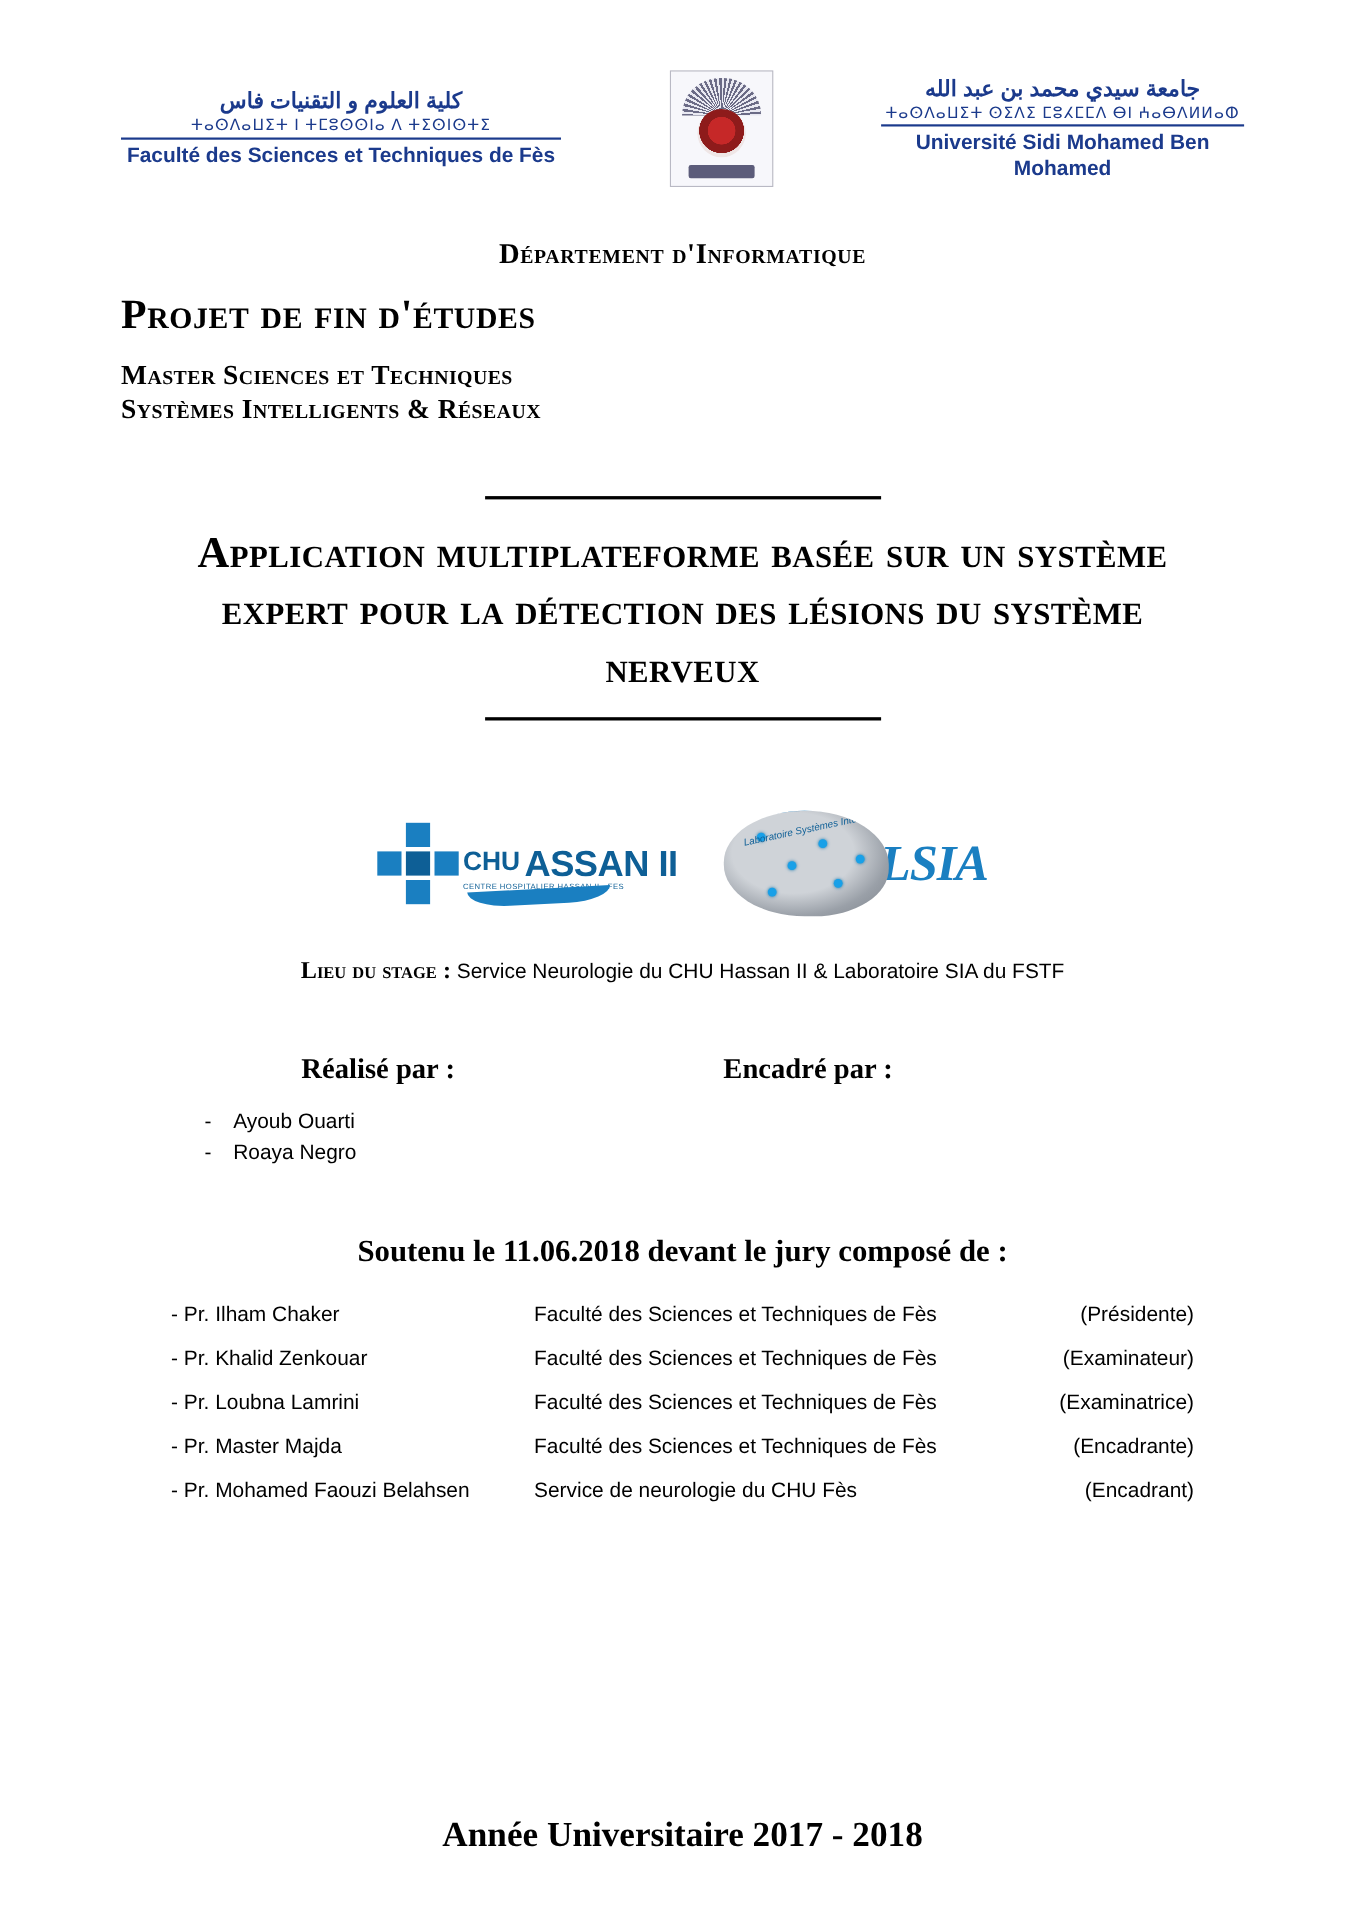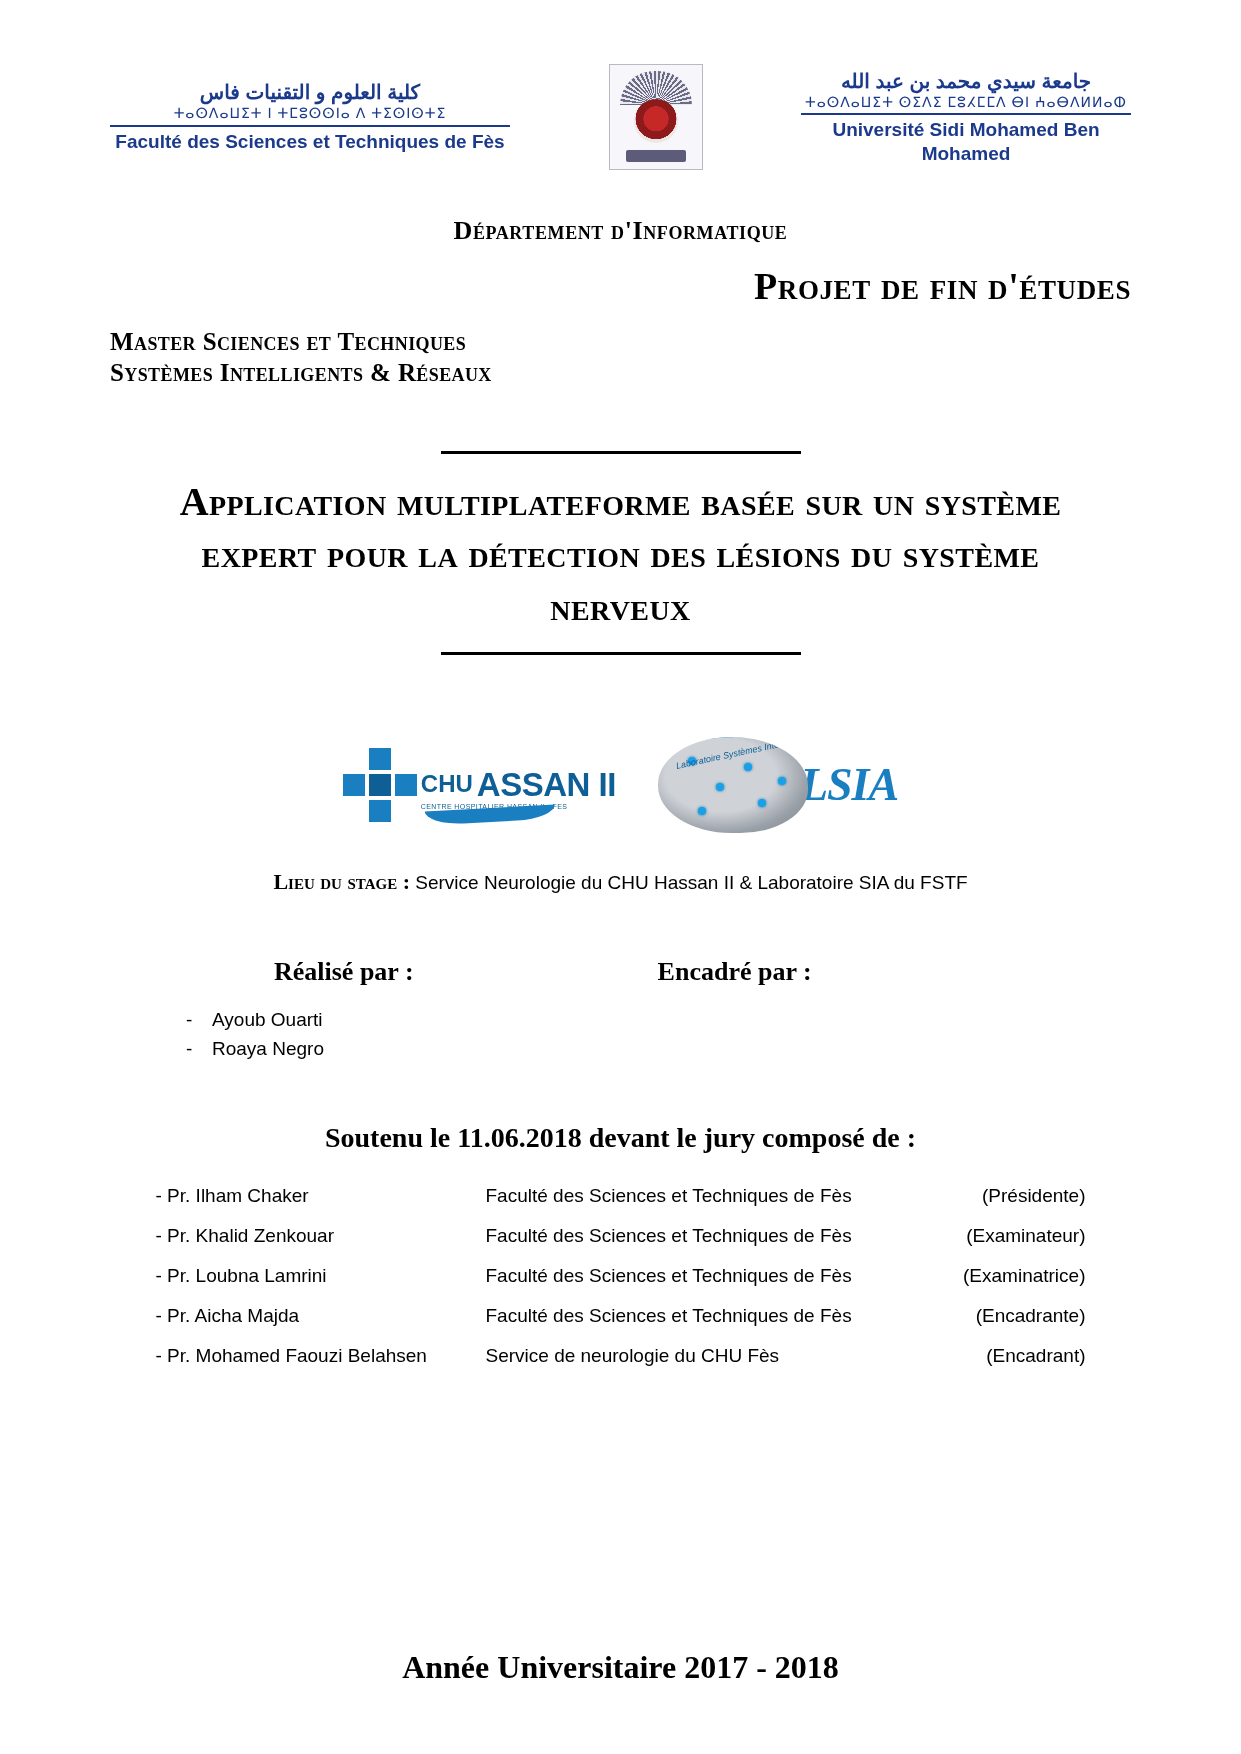--- a/index.html
+++ b/index.html
@@ -97,21 +97,21 @@
   .dept {
     text-align: center;
     margin-top: 44px;
     font-family: "Liberation Serif", serif;
     font-weight: bold;
     font-size: 26px;
     font-variant: small-caps;
     letter-spacing: .6px;
   }
   .pfe {
-    text-align: right;
+    text-align: left;
     margin-top: 18px;
     font-family: "Liberation Serif", serif;
     font-weight: bold;
     font-size: 38px;
     font-variant: small-caps;
     letter-spacing: .6px;
   }
   .master {
     margin-top: 18px;
     font-family: "Liberation Serif", serif;
@@ -428,21 +428,21 @@
         <td class="j-name">- Pr. Khalid Zenkouar</td>
         <td class="j-aff">Faculté des Sciences et Techniques de Fès</td>
         <td class="j-role">(Examinateur)</td>
       </tr>
       <tr>
         <td class="j-name">- Pr. Loubna Lamrini</td>
         <td class="j-aff">Faculté des Sciences et Techniques de Fès</td>
         <td class="j-role">(Examinatrice)</td>
       </tr>
       <tr>
-        <td class="j-name">- Pr. Aicha Majda</td>
+        <td class="j-name">- Pr. Master Majda</td>
         <td class="j-aff">Faculté des Sciences et Techniques de Fès</td>
         <td class="j-role">(Encadrante)</td>
       </tr>
       <tr>
         <td class="j-name">- Pr. Mohamed Faouzi Belahsen</td>
         <td class="j-aff">Service de neurologie du CHU Fès</td>
         <td class="j-role">(Encadrant)</td>
       </tr>
     </tbody>
   </table>

